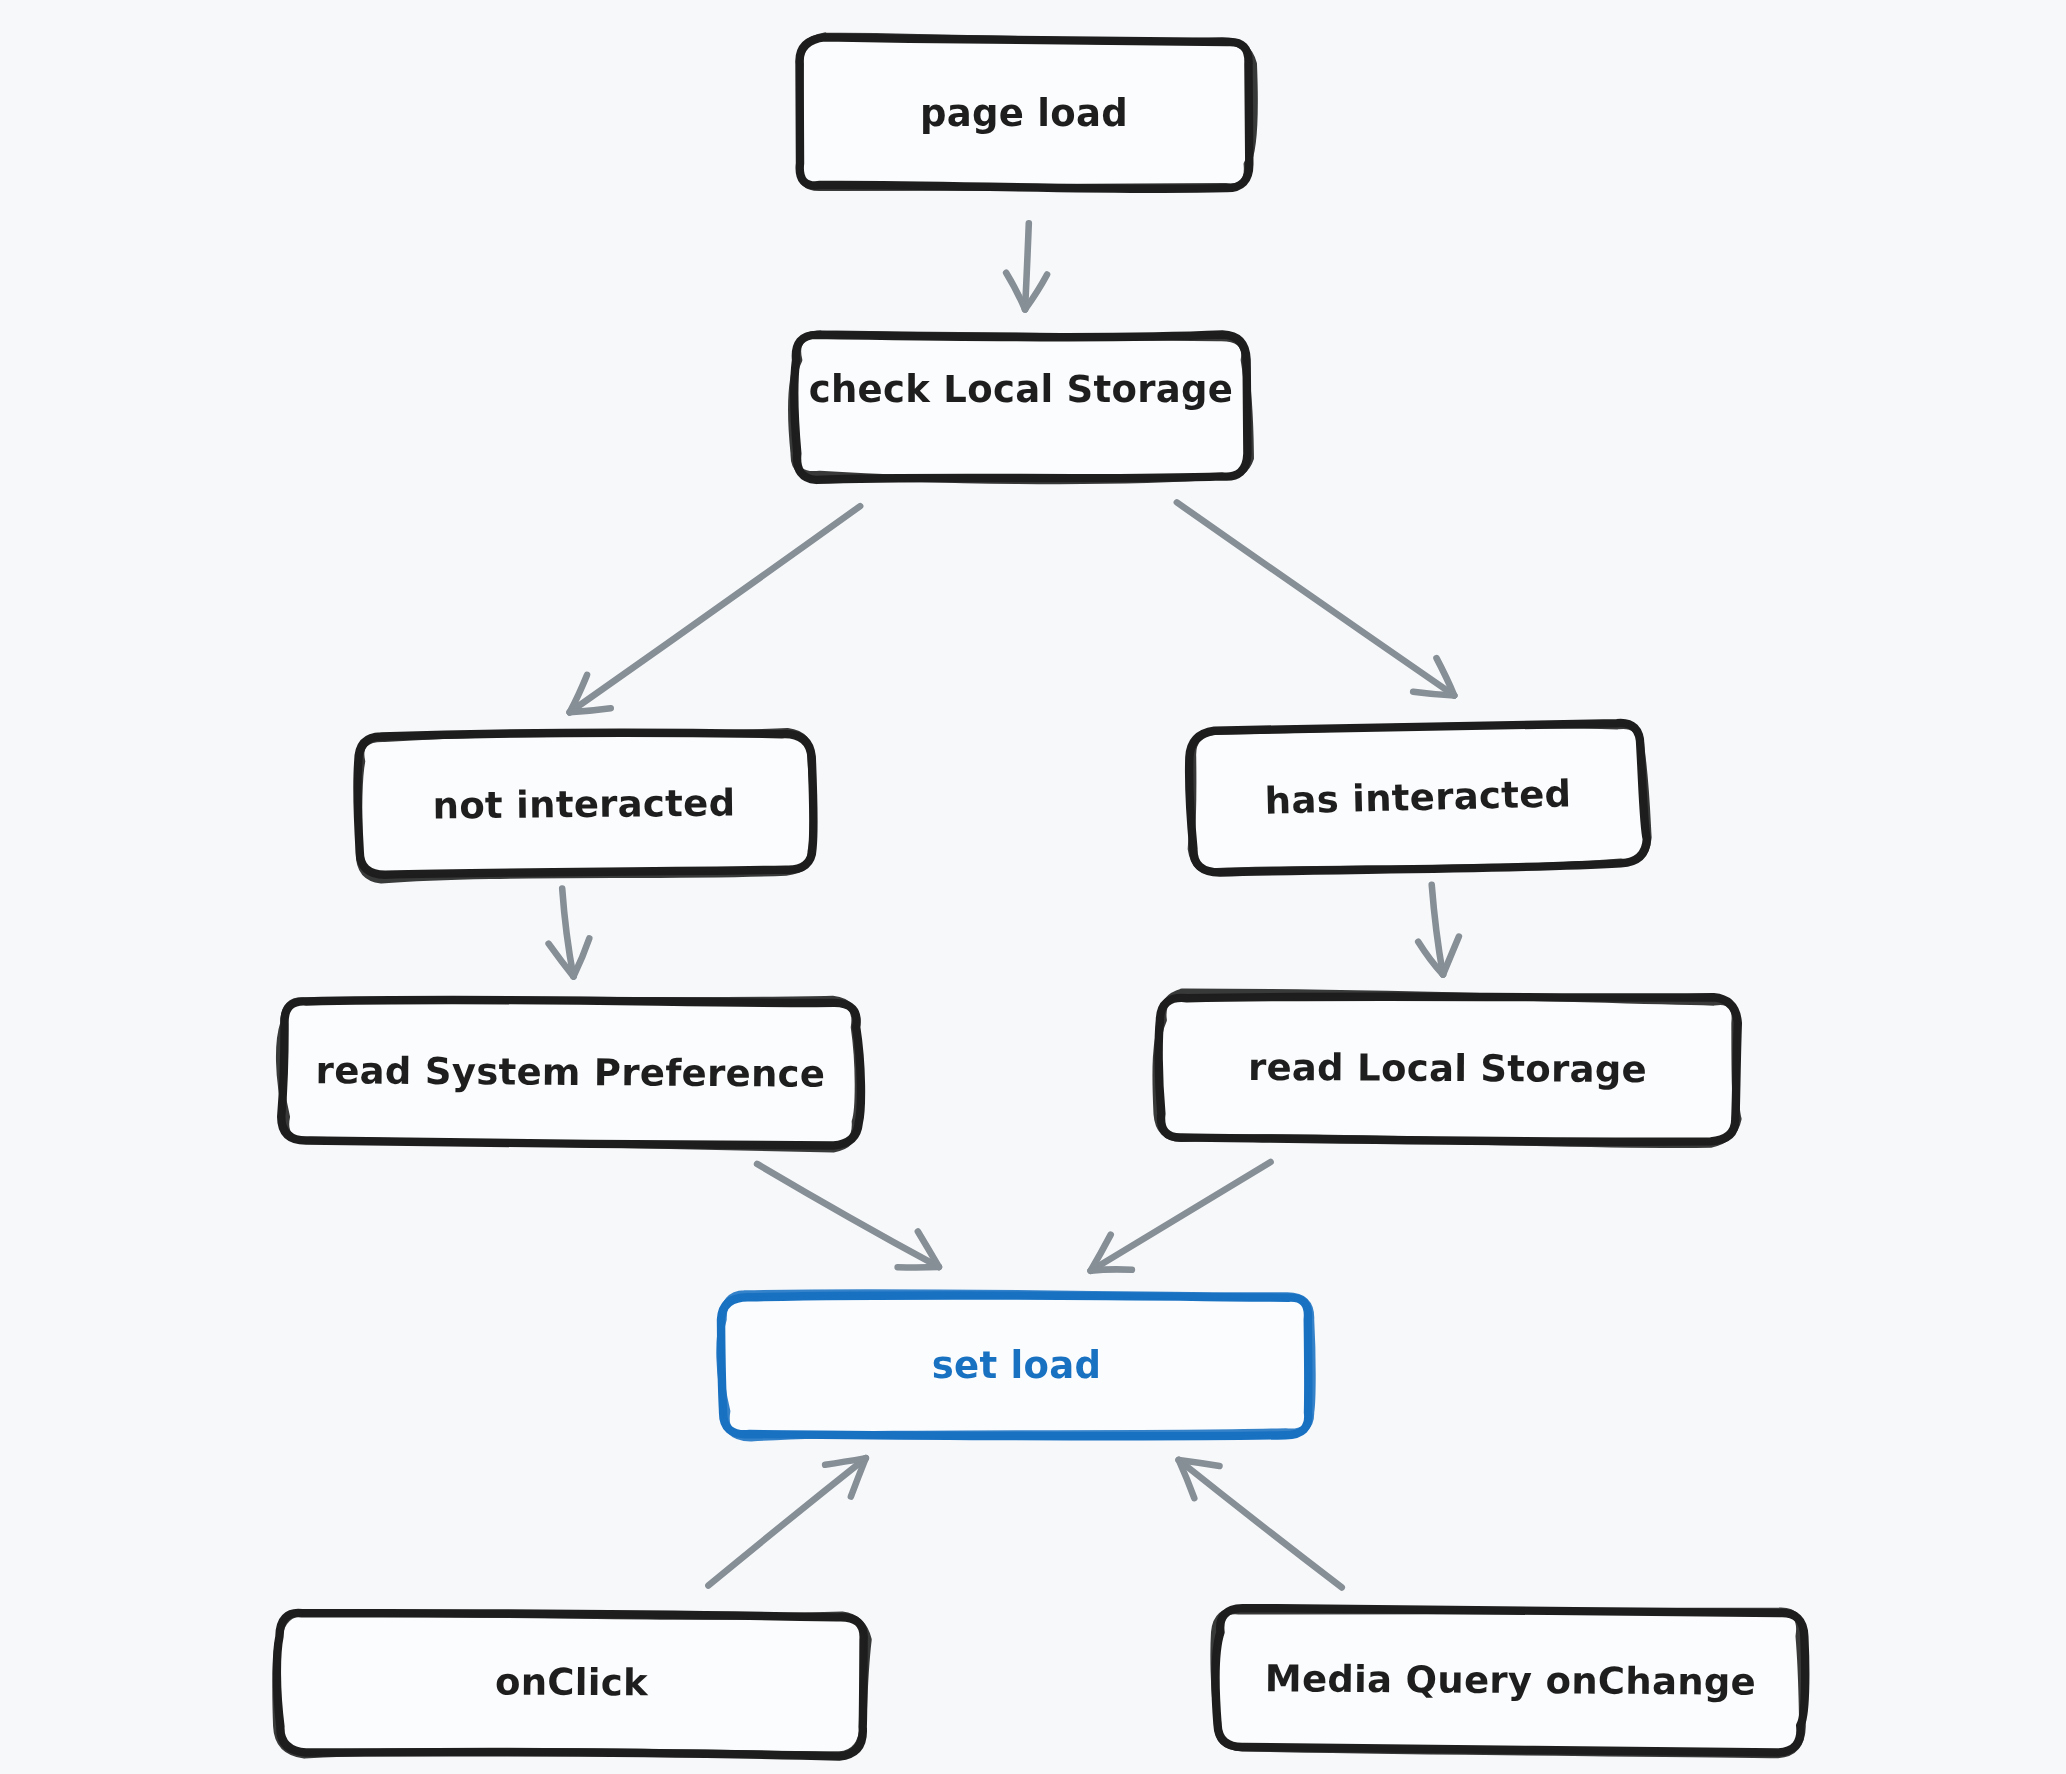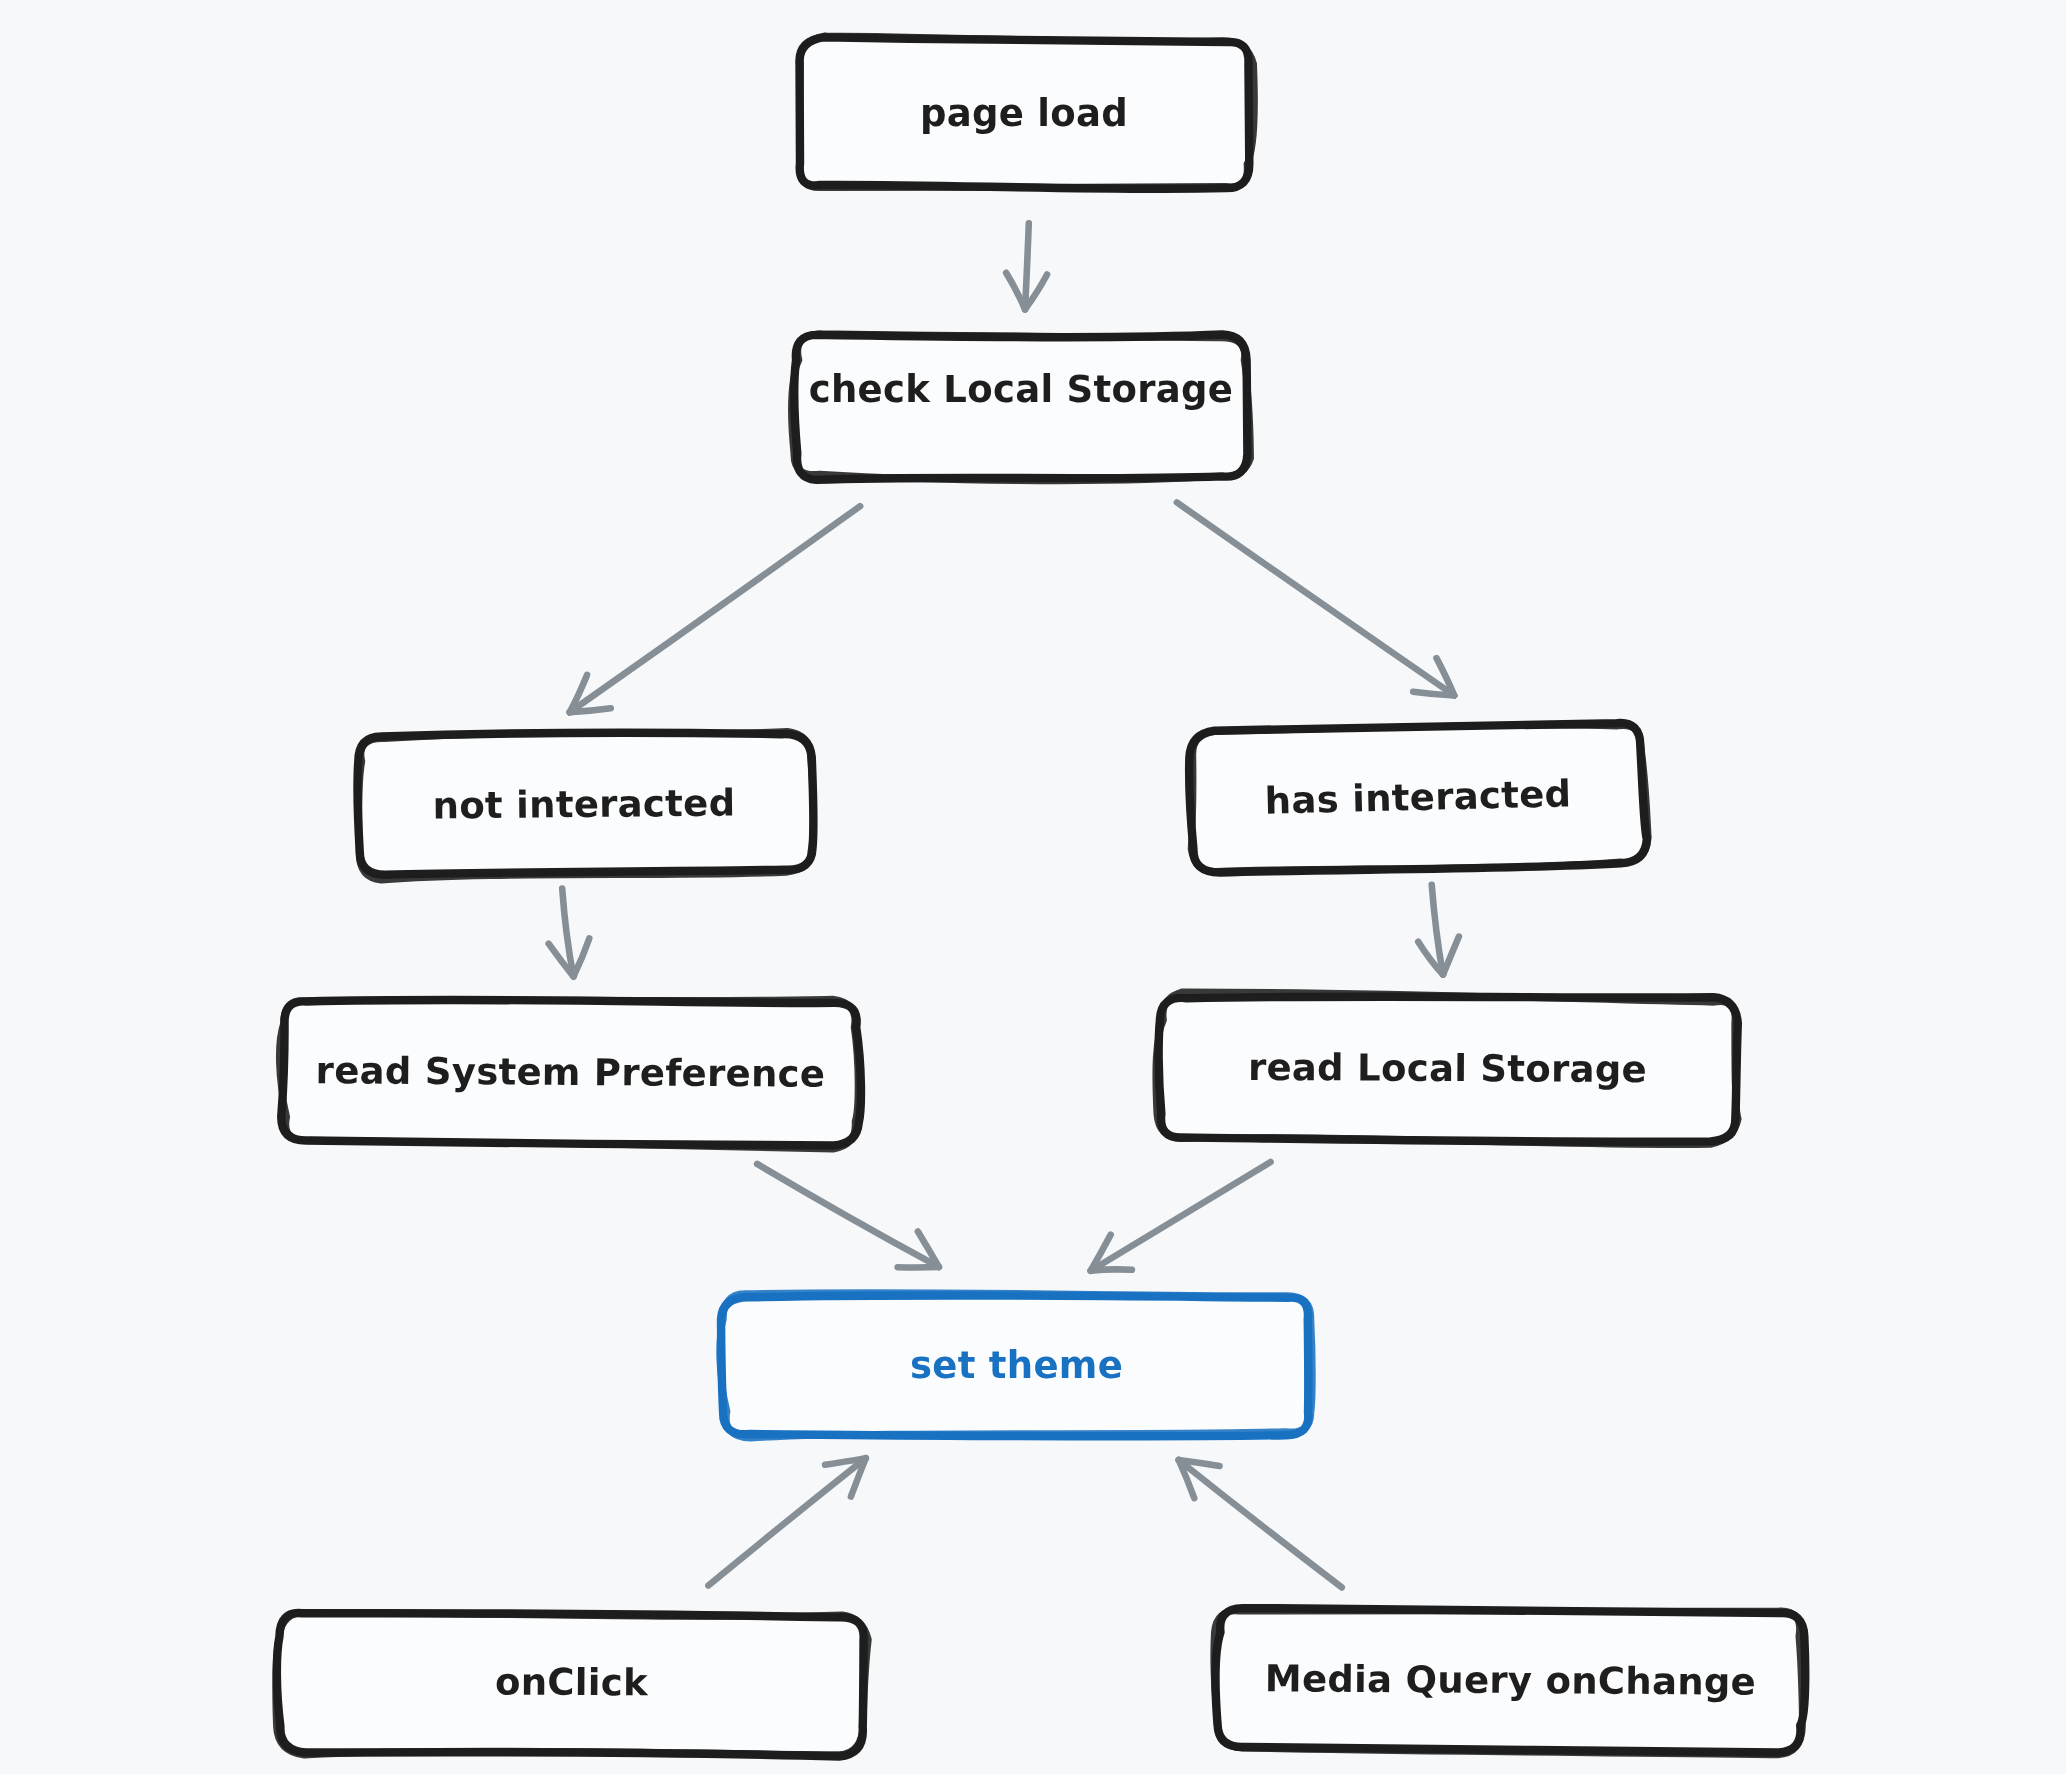--- a/index.html
+++ b/index.html
@@ -151,21 +151,21 @@
       <div class="node-label" style="left: 795px; top: 318px; width: 452px; height: 142px; transform: rotate(0deg);">check Local Storage</div>
       <div class="node-hit" style="left: 795px; top: 335px; width: 452px; height: 142px; transform: rotate(0deg);"></div>
       <div class="node-label" style="left: 358px; top: 735px; width: 452px; height: 139px; transform: rotate(-0.6deg);">not interacted</div>
       <div class="node-hit" style="left: 358px; top: 735px; width: 452px; height: 139px; transform: rotate(-0.6deg);"></div>
       <div class="node-label" style="left: 1192px; top: 727px; width: 452px; height: 141px; transform: rotate(-1.4deg);">has interacted</div>
       <div class="node-hit" style="left: 1192px; top: 727px; width: 452px; height: 141px; transform: rotate(-1.4deg);"></div>
       <div class="node-label" style="left: 283px; top: 1001px; width: 575px; height: 142px; transform: rotate(0.4deg);">read System Preference</div>
       <div class="node-hit" style="left: 283px; top: 1001px; width: 575px; height: 142px; transform: rotate(0.4deg);"></div>
       <div class="node-label" style="left: 1160px; top: 997px; width: 575px; height: 142px; transform: rotate(0.3deg);">read Local Storage</div>
       <div class="node-hit" style="left: 1160px; top: 997px; width: 575px; height: 142px; transform: rotate(0.3deg);"></div>
-      <div class="node-label accent" style="left: 723px; top: 1295px; width: 587px; height: 141px; transform: rotate(0deg);">set theme</div>
+      <div class="node-label accent" style="left: 723px; top: 1295px; width: 587px; height: 141px; transform: rotate(0deg);">set load</div>
       <div class="node-hit" style="left: 723px; top: 1295px; width: 587px; height: 141px; transform: rotate(0deg);"></div>
       <div class="node-label" style="left: 279px; top: 1613px; width: 585px; height: 139px; transform: rotate(0.3deg);">onClick</div>
       <div class="node-hit" style="left: 279px; top: 1613px; width: 585px; height: 139px; transform: rotate(0.3deg);"></div>
       <div class="node-label" style="left: 1218px; top: 1610px; width: 585px; height: 141px; transform: rotate(0.4deg);">Media Query onChange</div>
       <div class="node-hit" style="left: 1218px; top: 1610px; width: 585px; height: 141px; transform: rotate(0.4deg);"></div>
     </div>
 </div>
 
 
 </body></html>

